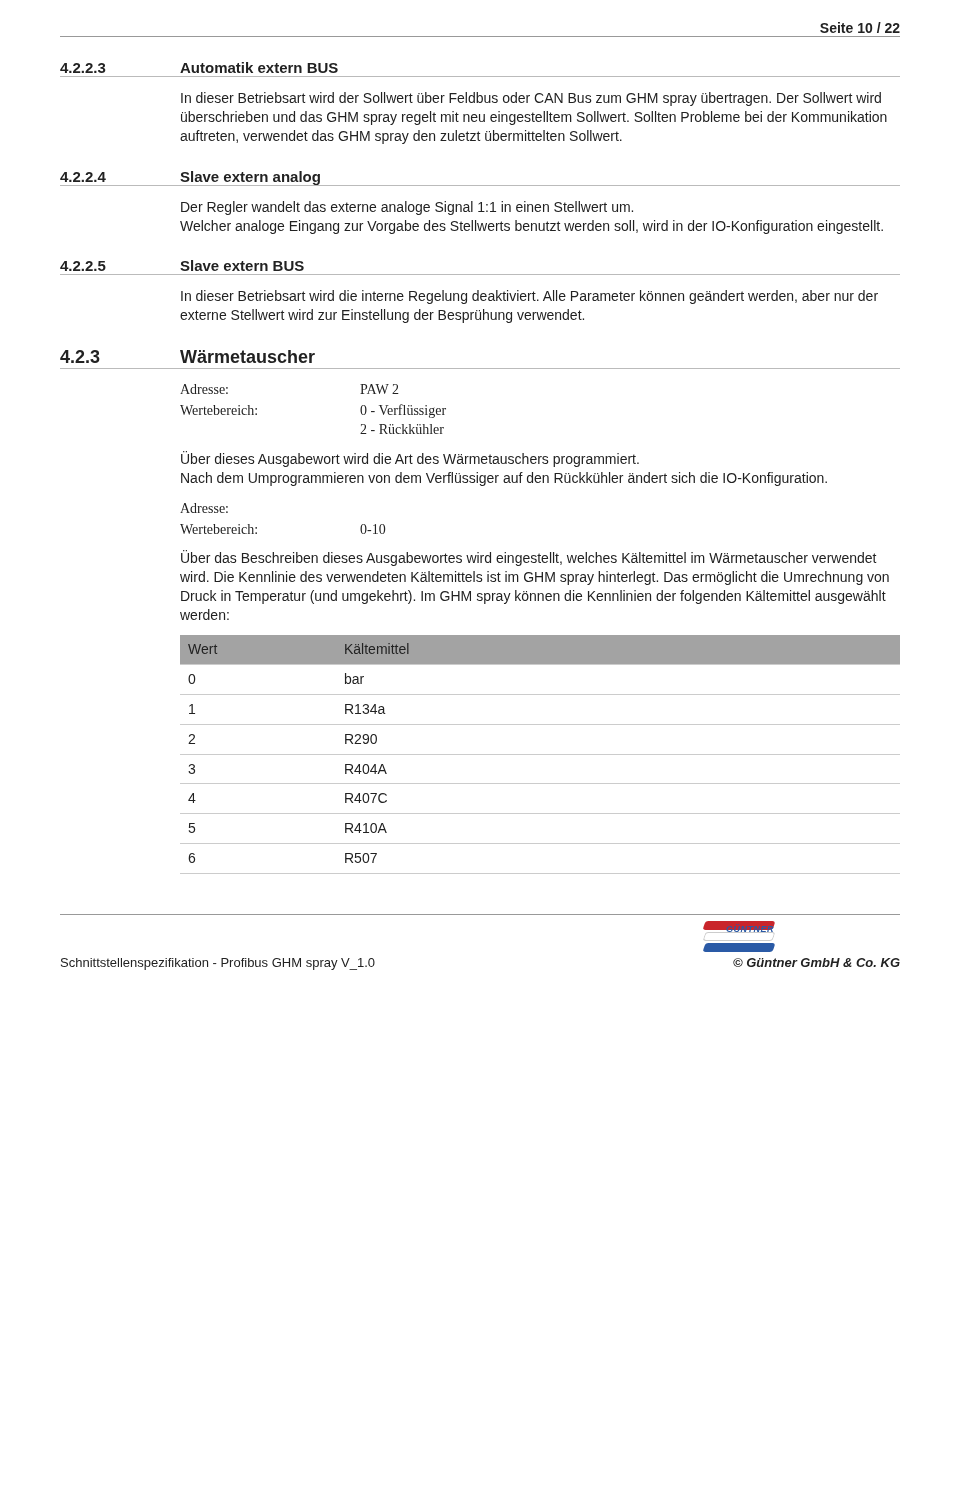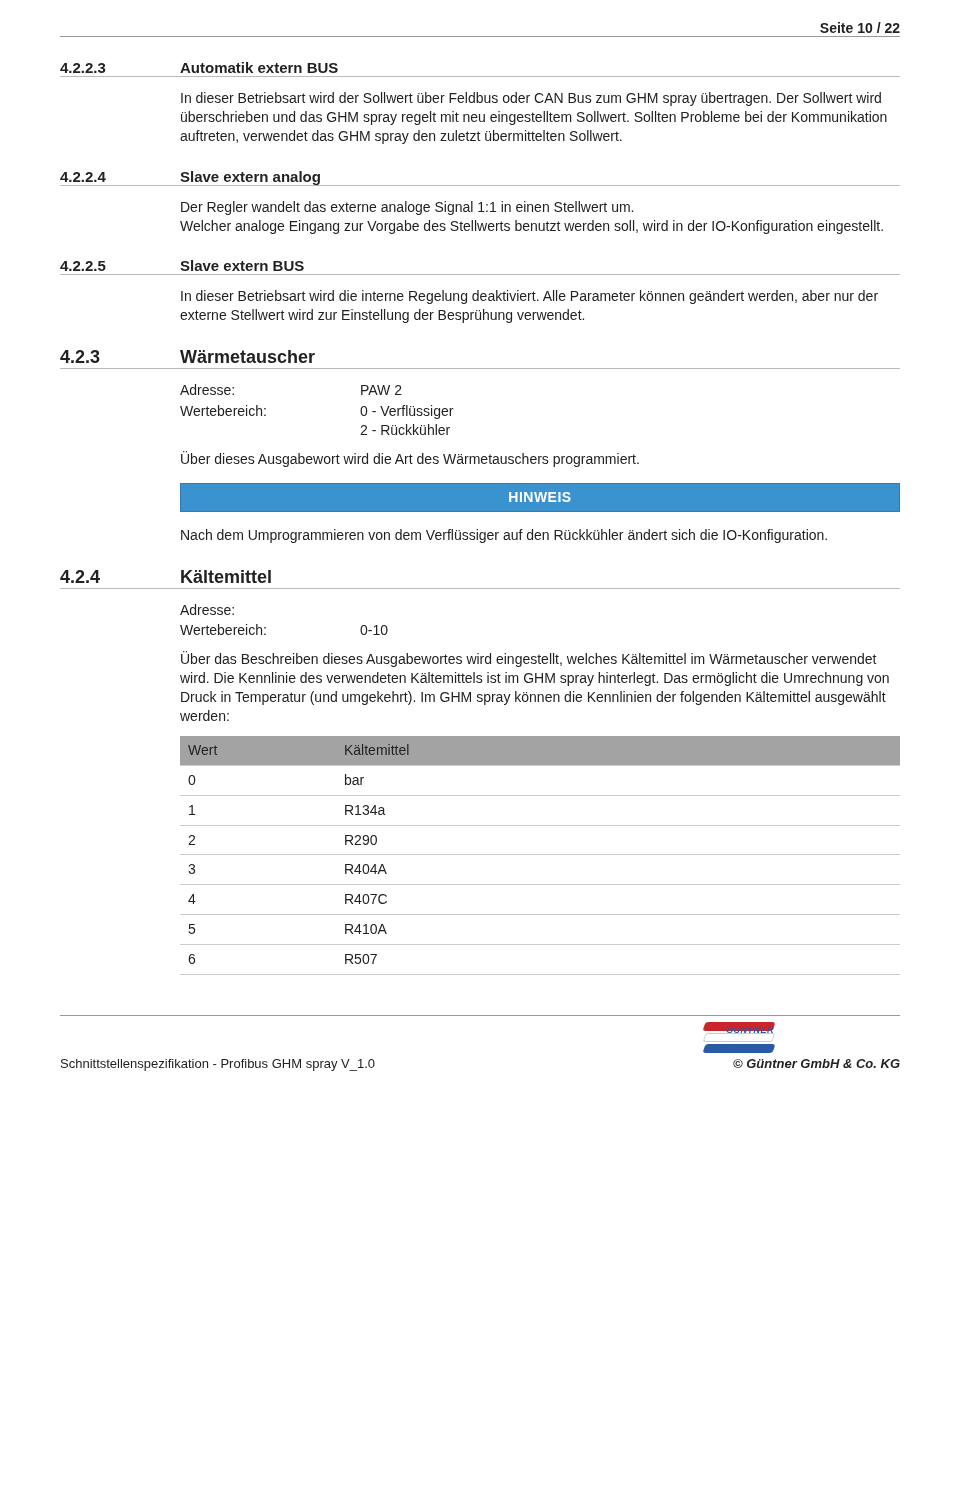--- a/index.html
+++ b/index.html
@@ -44,20 +44,21 @@
     font-size: 18px;
   }
   .body-block {
     margin-left: 120px;
     margin-top: 12px;
     line-height: 1.35;
   }
   .kv {
     display: flex;
     margin-bottom: 2px;
+    font-family: Liberation Serif, serif;
   }
   .kv .k {
     width: 180px;
   }
   .kv .v {
     flex: 1;
     white-space: pre-line;
   }
   .note-box {
     border: 1.5px solid #2a7fb8;
@@ -165,30 +166,23 @@
     <div class="kv">
       <div class="k">Adresse:</div>
       <div class="v">PAW 2</div>
     </div>
     <div class="kv">
       <div class="k">Wertebereich:</div>
       <div class="v">0 - Verflüssiger
 2 - Rückkühler</div>
     </div>
     <div style="margin-top:10px;">Über dieses Ausgabewort wird die Art des Wärmetauschers programmiert.</div>
-    <div class="note-box">
-      <div class="note-title">HINWEIS</div>
-    </div>
     <div>Nach dem Umprogrammieren von dem Verflüssiger auf den Rückkühler ändert sich die IO-Konfiguration.</div>
   </div>
 
-  <div class="section-row section-row-l2">
-    <div class="section-num">4.2.4</div>
-    <div class="section-title">Kältemittel</div>
-  </div>
   <div class="body-block">
     <div class="kv">
       <div class="k">Adresse:</div>
     </div>
     <div class="kv">
       <div class="k">Wertebereich:</div>
       <div class="v">0-10</div>
     </div>
     <div style="margin-top:10px;">Über das Beschreiben dieses Ausgabewortes wird eingestellt, welches Kältemittel im Wärmetauscher verwendet wird. Die Kennlinie des verwendeten Kältemittels ist im GHM spray hinterlegt. Das ermöglicht die Umrechnung von Druck in Temperatur (und umgekehrt). Im GHM spray können die Kennlinien der folgenden Kältemittel ausgewählt werden:</div>
 

